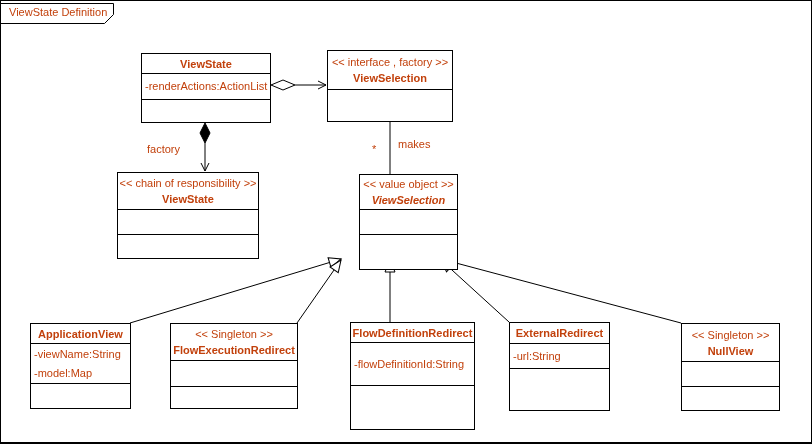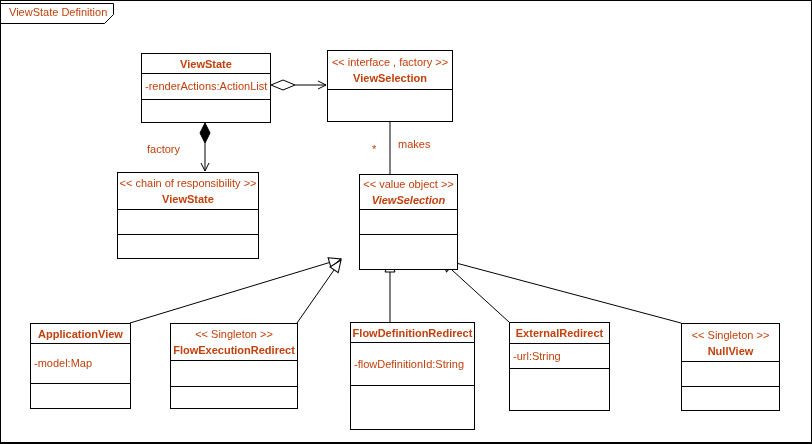--- a/index.html
+++ b/index.html
@@ -100,20 +100,21 @@
     </div>
     <div class="cmp" style="height:25px;"></div>
     <div class="cmp cmp-empty"></div>
   </div>
 
   <div class="uml-class" style="left:29px; top:322px; width:101px; height:86px;">
     <div class="cmp cmp-title" style="height:19px;">
       <span class="cls-name">ApplicationView</span>
     </div>
     <div class="cmp cmp-attrs" style="height:40px;">
+      <span>-viewName:String</span>
       <span>-model:Map</span>
     </div>
     <div class="cmp cmp-empty"></div>
   </div>
 
   <div class="uml-class" style="left:169px; top:322px; width:128px; height:86px;">
     <div class="cmp cmp-title" style="height:36px;">
       <span class="stereotype">&lt;&lt; Singleton &gt;&gt;</span>
       <span class="cls-name">FlowExecutionRedirect</span>
     </div>

